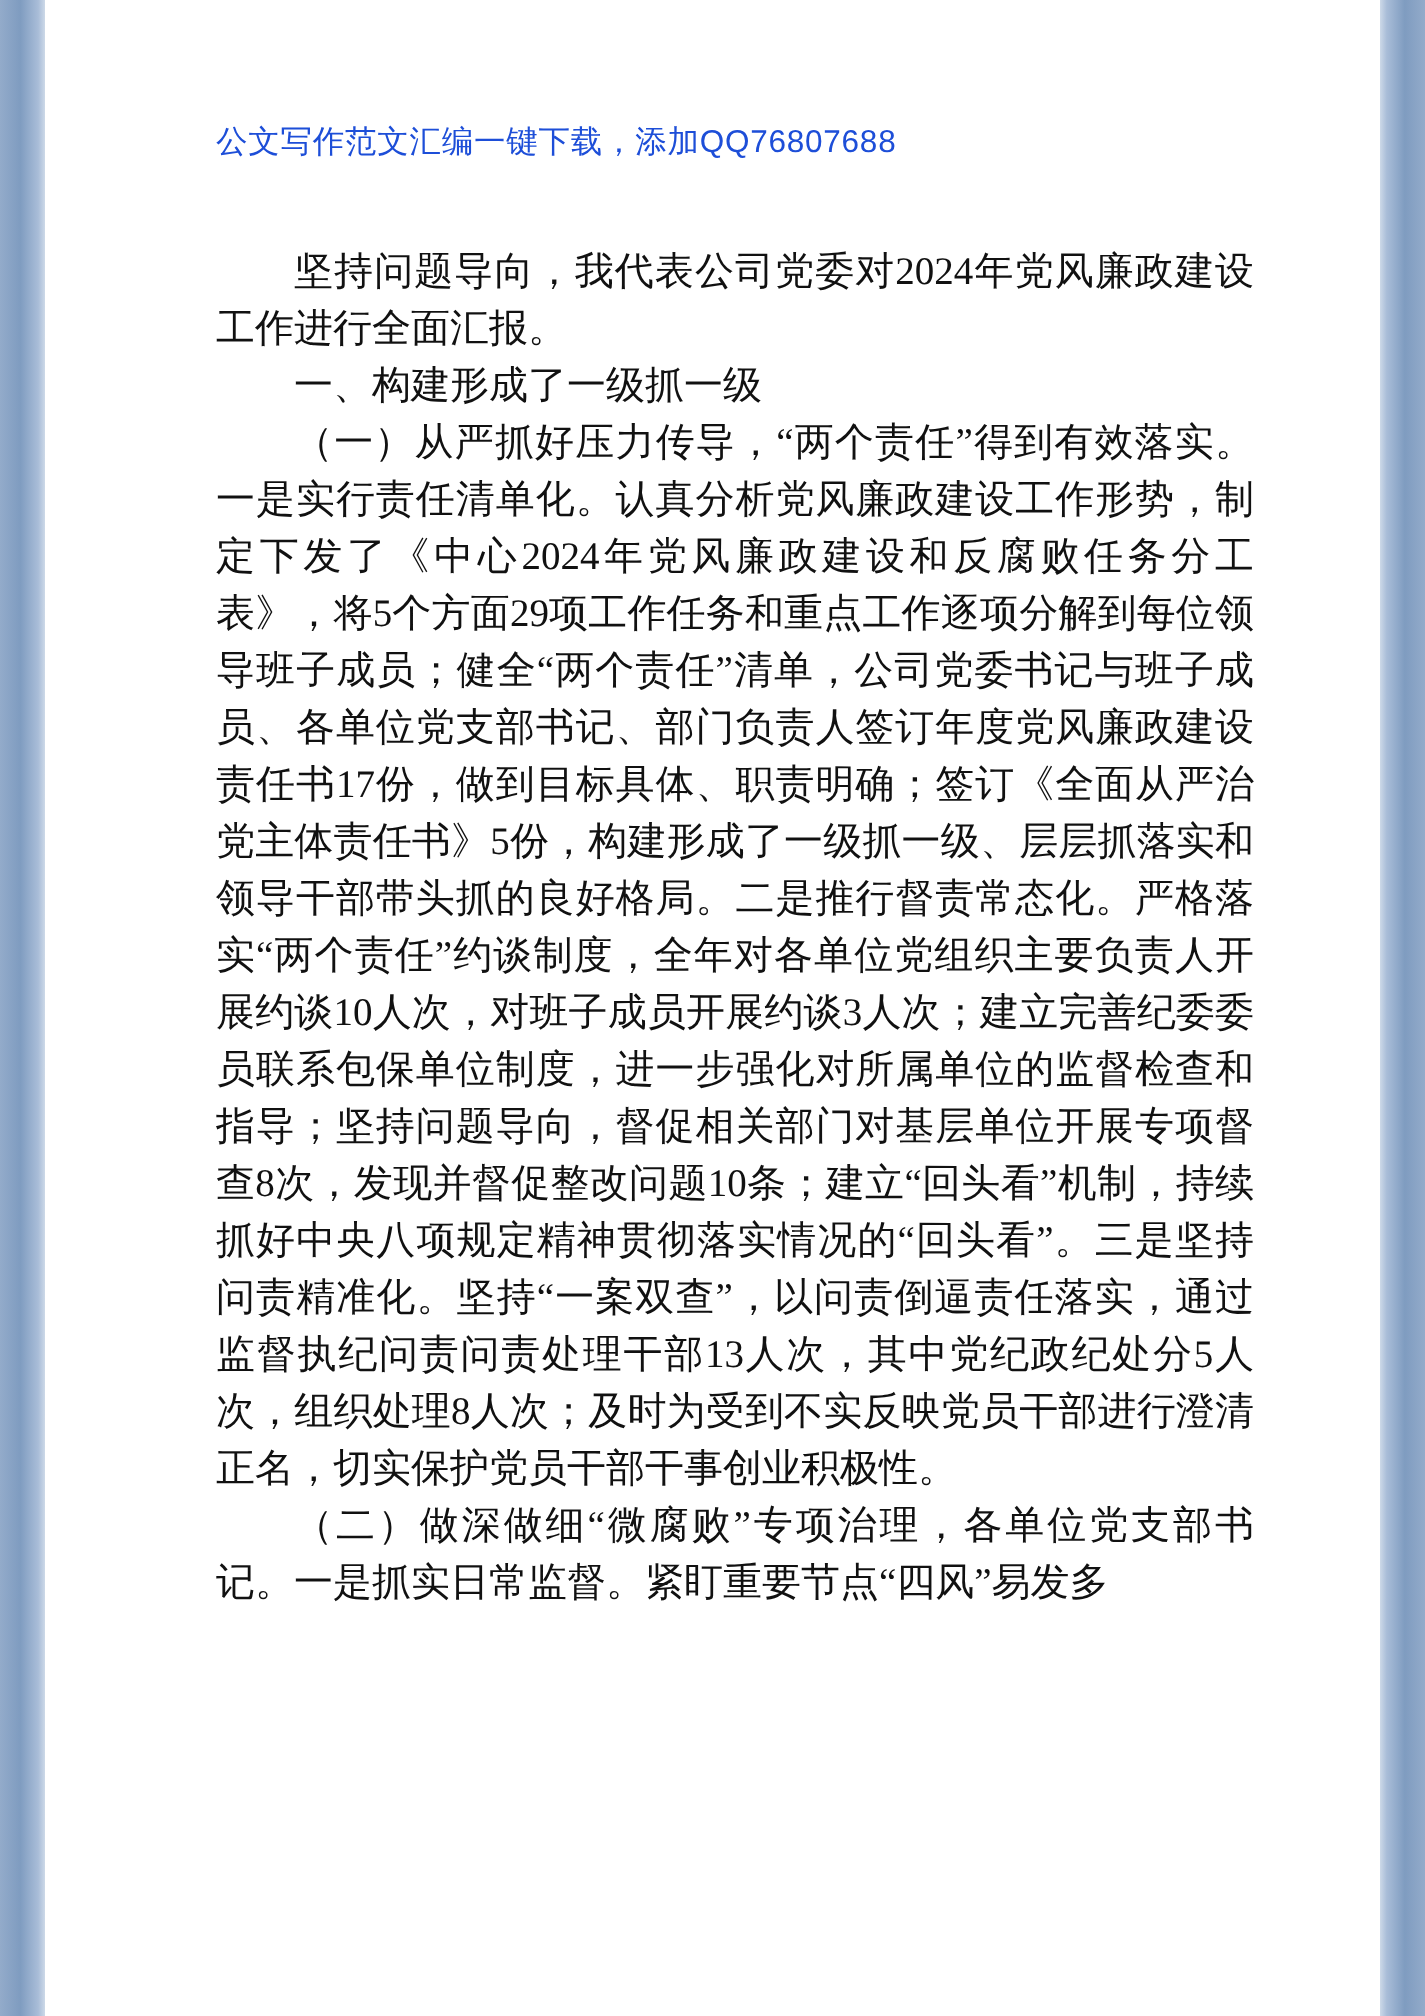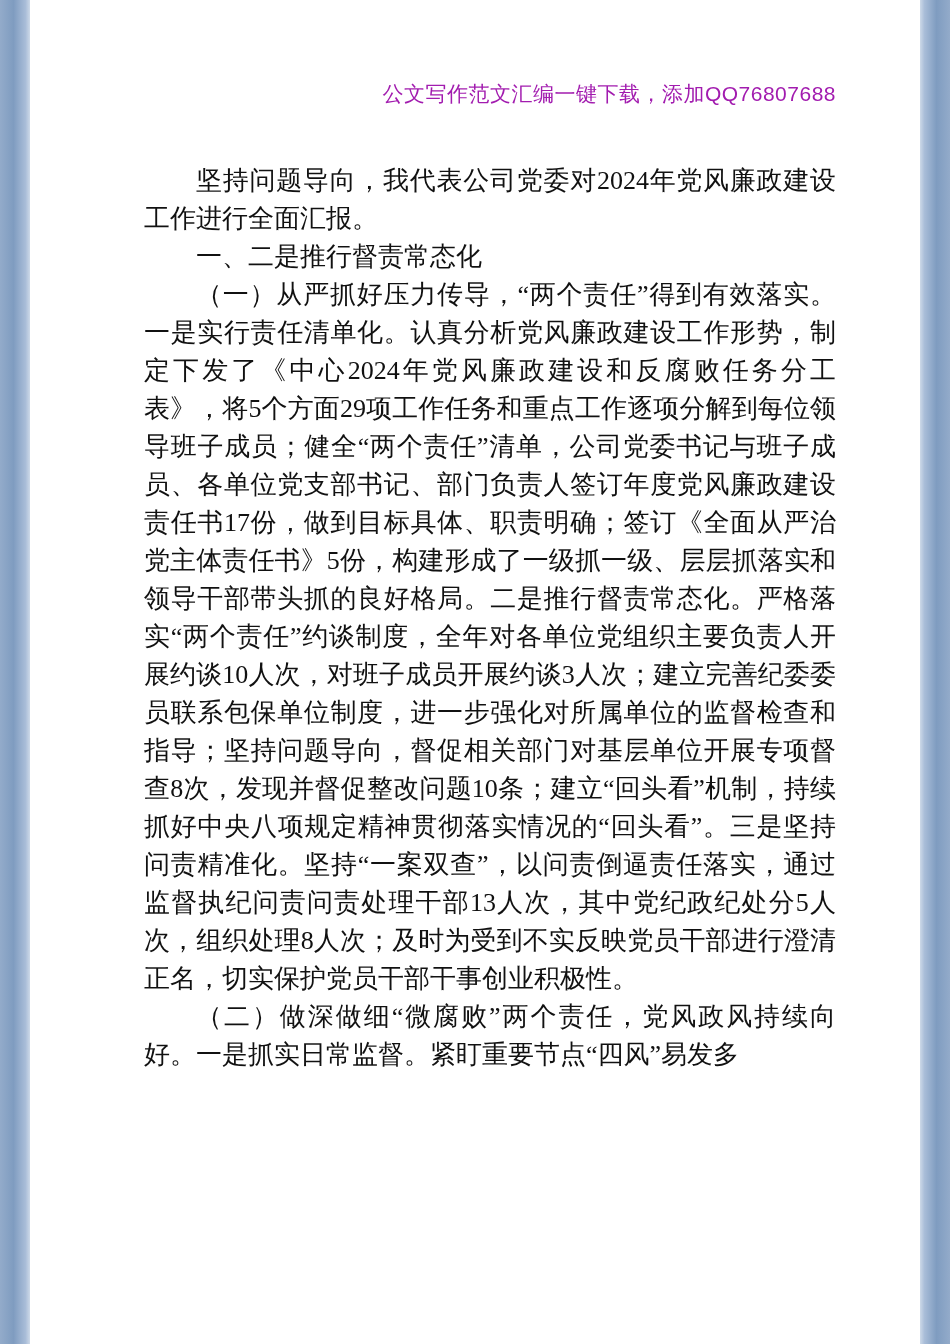--- a/index.html
+++ b/index.html
@@ -29,22 +29,22 @@
     background: linear-gradient(to left, #93abca 0%, #7f9cc0 45%, #a9bdd8 85%, #cdd9e8 100%);
   }
   .content {
     position: absolute;
     left: 144px;
     right: 114px;
     top: 0;
     padding-top: 80px;
   }
   .notice {
-    text-align: right;
-    color: #a21caf;
+    text-align: left;
+    color: #1d4ed8;
     font-size: 21px;
     font-family: "Liberation Sans", "DejaVu Sans", sans-serif;
     letter-spacing: 0.5px;
     margin-bottom: 54px;
     white-space: nowrap;
   }
   .doc-title {
     text-align: center;
     font-size: 38px;
     font-weight: bold;
@@ -69,18 +69,18 @@
 <div class="page">
   <div class="edge-strip left"></div>
   <div class="edge-strip right"></div>
 
   <div class="content">
     <div class="notice">公文写作范文汇编一键下载，添加QQ76807688</div>
 
 
     <div class="doc-body">
       <p>坚持问题导向，我代表公司党委对2024年党风廉政建设工作进行全面汇报。</p>
-      <p>一、二是推行督责常态化</p>
+      <p>一、构建形成了一级抓一级</p>
       <p>（一）从严抓好压力传导，“两个责任”得到有效落实。一是实行责任清单化。认真分析党风廉政建设工作形势，制定下发了《中心2024年党风廉政建设和反腐败任务分工表》，将5个方面29项工作任务和重点工作逐项分解到每位领导班子成员；健全“两个责任”清单，公司党委书记与班子成员、各单位党支部书记、部门负责人签订年度党风廉政建设责任书17份，做到目标具体、职责明确；签订《全面从严治党主体责任书》5份，构建形成了一级抓一级、层层抓落实和领导干部带头抓的良好格局。二是推行督责常态化。严格落实“两个责任”约谈制度，全年对各单位党组织主要负责人开展约谈10人次，对班子成员开展约谈3人次；建立完善纪委委员联系包保单位制度，进一步强化对所属单位的监督检查和指导；坚持问题导向，督促相关部门对基层单位开展专项督查8次，发现并督促整改问题10条；建立“回头看”机制，持续抓好中央八项规定精神贯彻落实情况的“回头看”。三是坚持问责精准化。坚持“一案双查”，以问责倒逼责任落实，通过监督执纪问责问责处理干部13人次，其中党纪政纪处分5人次，组织处理8人次；及时为受到不实反映党员干部进行澄清正名，切实保护党员干部干事创业积极性。</p>
-      <p>（二）做深做细“微腐败”两个责任，党风政风持续向好。一是抓实日常监督。紧盯重要节点“四风”易发多</p>
+      <p>（二）做深做细“微腐败”专项治理，各单位党支部书记。一是抓实日常监督。紧盯重要节点“四风”易发多</p>
     </div>
   </div>
 </div>
 
 </body></html>

